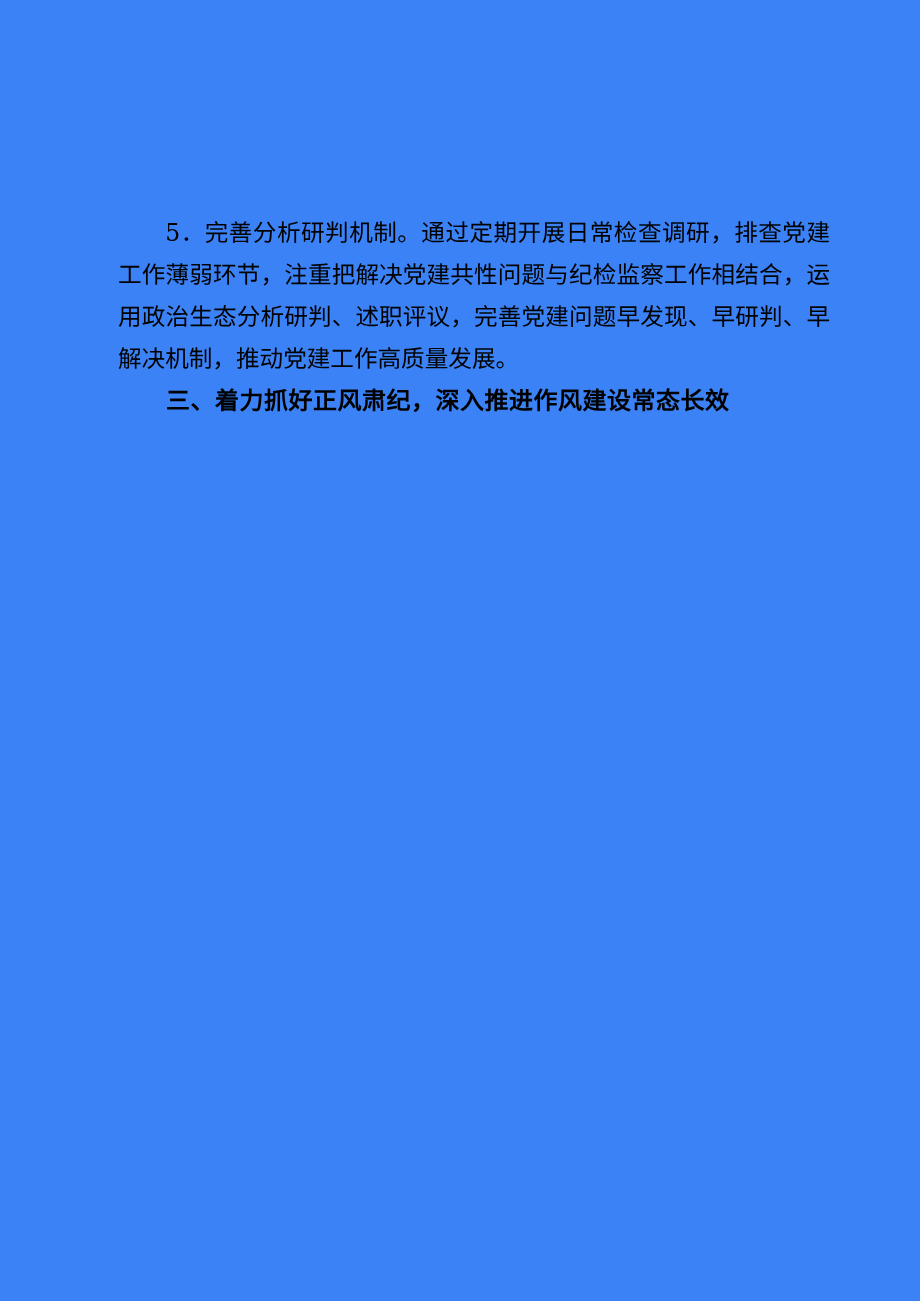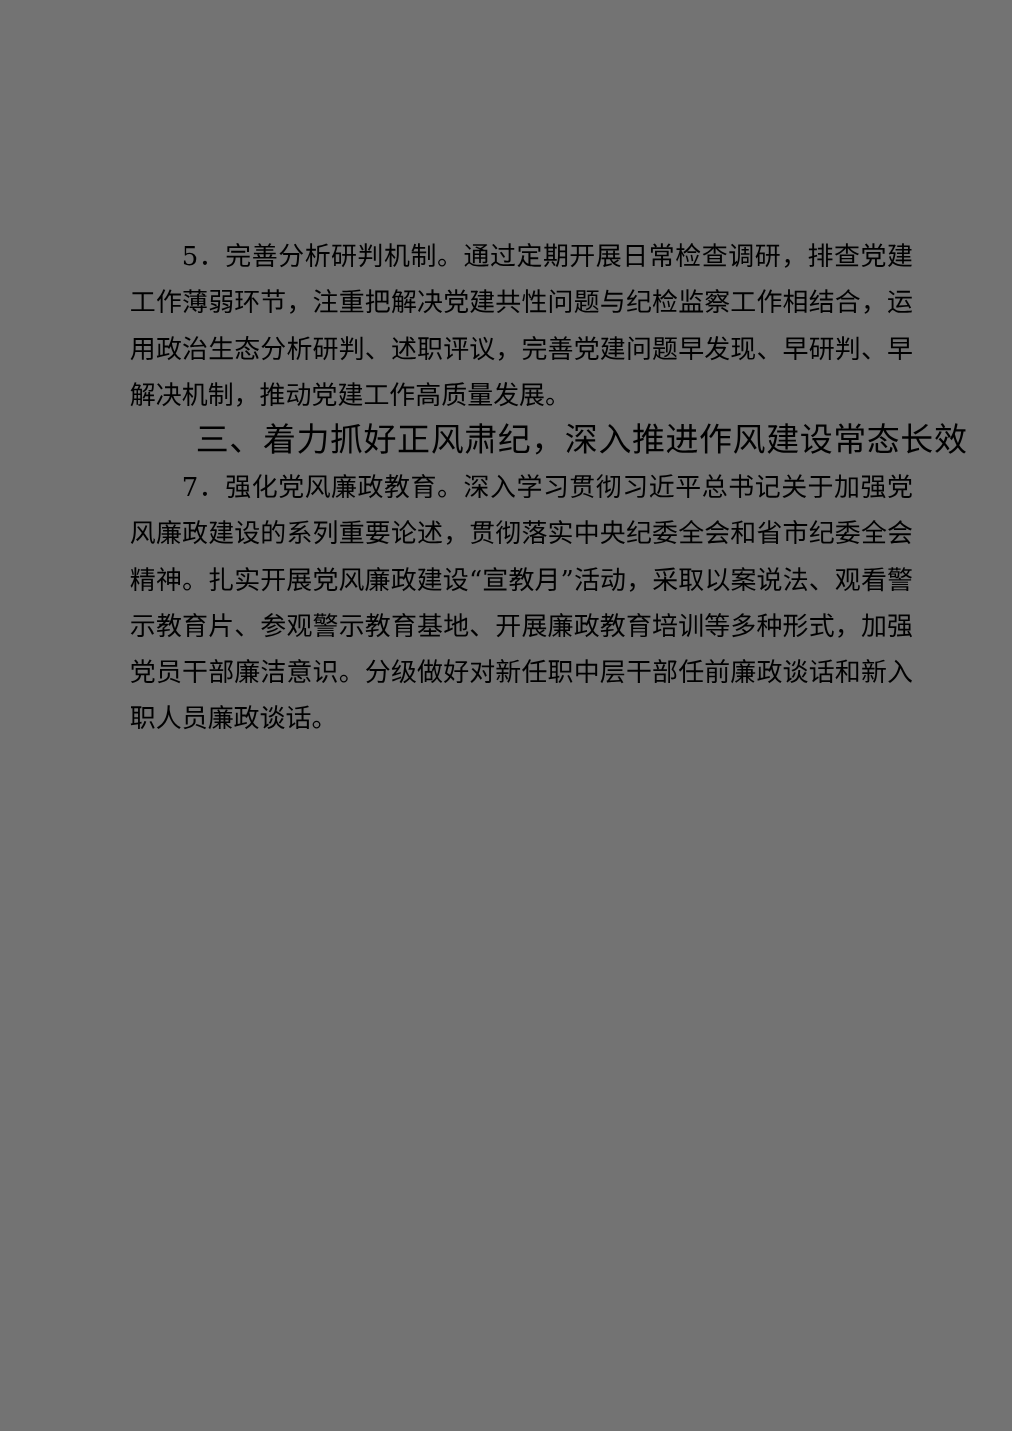--- a/index.html
+++ b/index.html
@@ -4,21 +4,21 @@
 <style>
   html, body {
     margin: 0;
     padding: 0;
     background: #ffffff;
   }
   .page {
     position: relative;
     width: 920px;
     height: 1301px;
-    background: #737373;
+    background: #3b82f6;
     overflow: hidden;
     font-family: "DejaVu Serif", "Liberation Serif", serif;
     color: #000000;
   }
   .doc-content {
     position: absolute;
     left: 118px;
     top: 212px;
     width: 712px;
   }
@@ -30,31 +30,30 @@
     text-align: justify;
     text-justify: inter-ideograph;
     text-indent: 2em;
     font-weight: 400;
     color: #000000;
     word-break: break-all;
   }
   .section-heading {
     margin: 0;
     font-family: "Liberation Sans", "DejaVu Sans", sans-serif;
-    font-size: 30px;
+    font-size: 24px;
     line-height: 42px;
     text-indent: 2em;
-    font-weight: 400;
+    font-weight: 700;
     color: #000000;
     letter-spacing: 0.5px;
     white-space: nowrap;
   }
 </style>
 </head>
 <body>
 
 <div class="page">
   <div class="doc-content">
     <p class="body-para">5．完善分析研判机制。通过定期开展日常检查调研，排查党建工作薄弱环节，注重把解决党建共性问题与纪检监察工作相结合，运用政治生态分析研判、述职评议，完善党建问题早发现、早研判、早解决机制，推动党建工作高质量发展。</p>
     <h2 class="section-heading">三、着力抓好正风肃纪，深入推进作风建设常态长效</h2>
-    <p class="body-para">7．强化党风廉政教育。深入学习贯彻习近平总书记关于加强党风廉政建设的系列重要论述，贯彻落实中央纪委全会和省市纪委全会精神。扎实开展党风廉政建设“宣教月”活动，采取以案说法、观看警示教育片、参观警示教育基地、开展廉政教育培训等多种形式，加强党员干部廉洁意识。分级做好对新任职中层干部任前廉政谈话和新入职人员廉政谈话。</p>
   </div>
 </div>
 
 </body></html>

